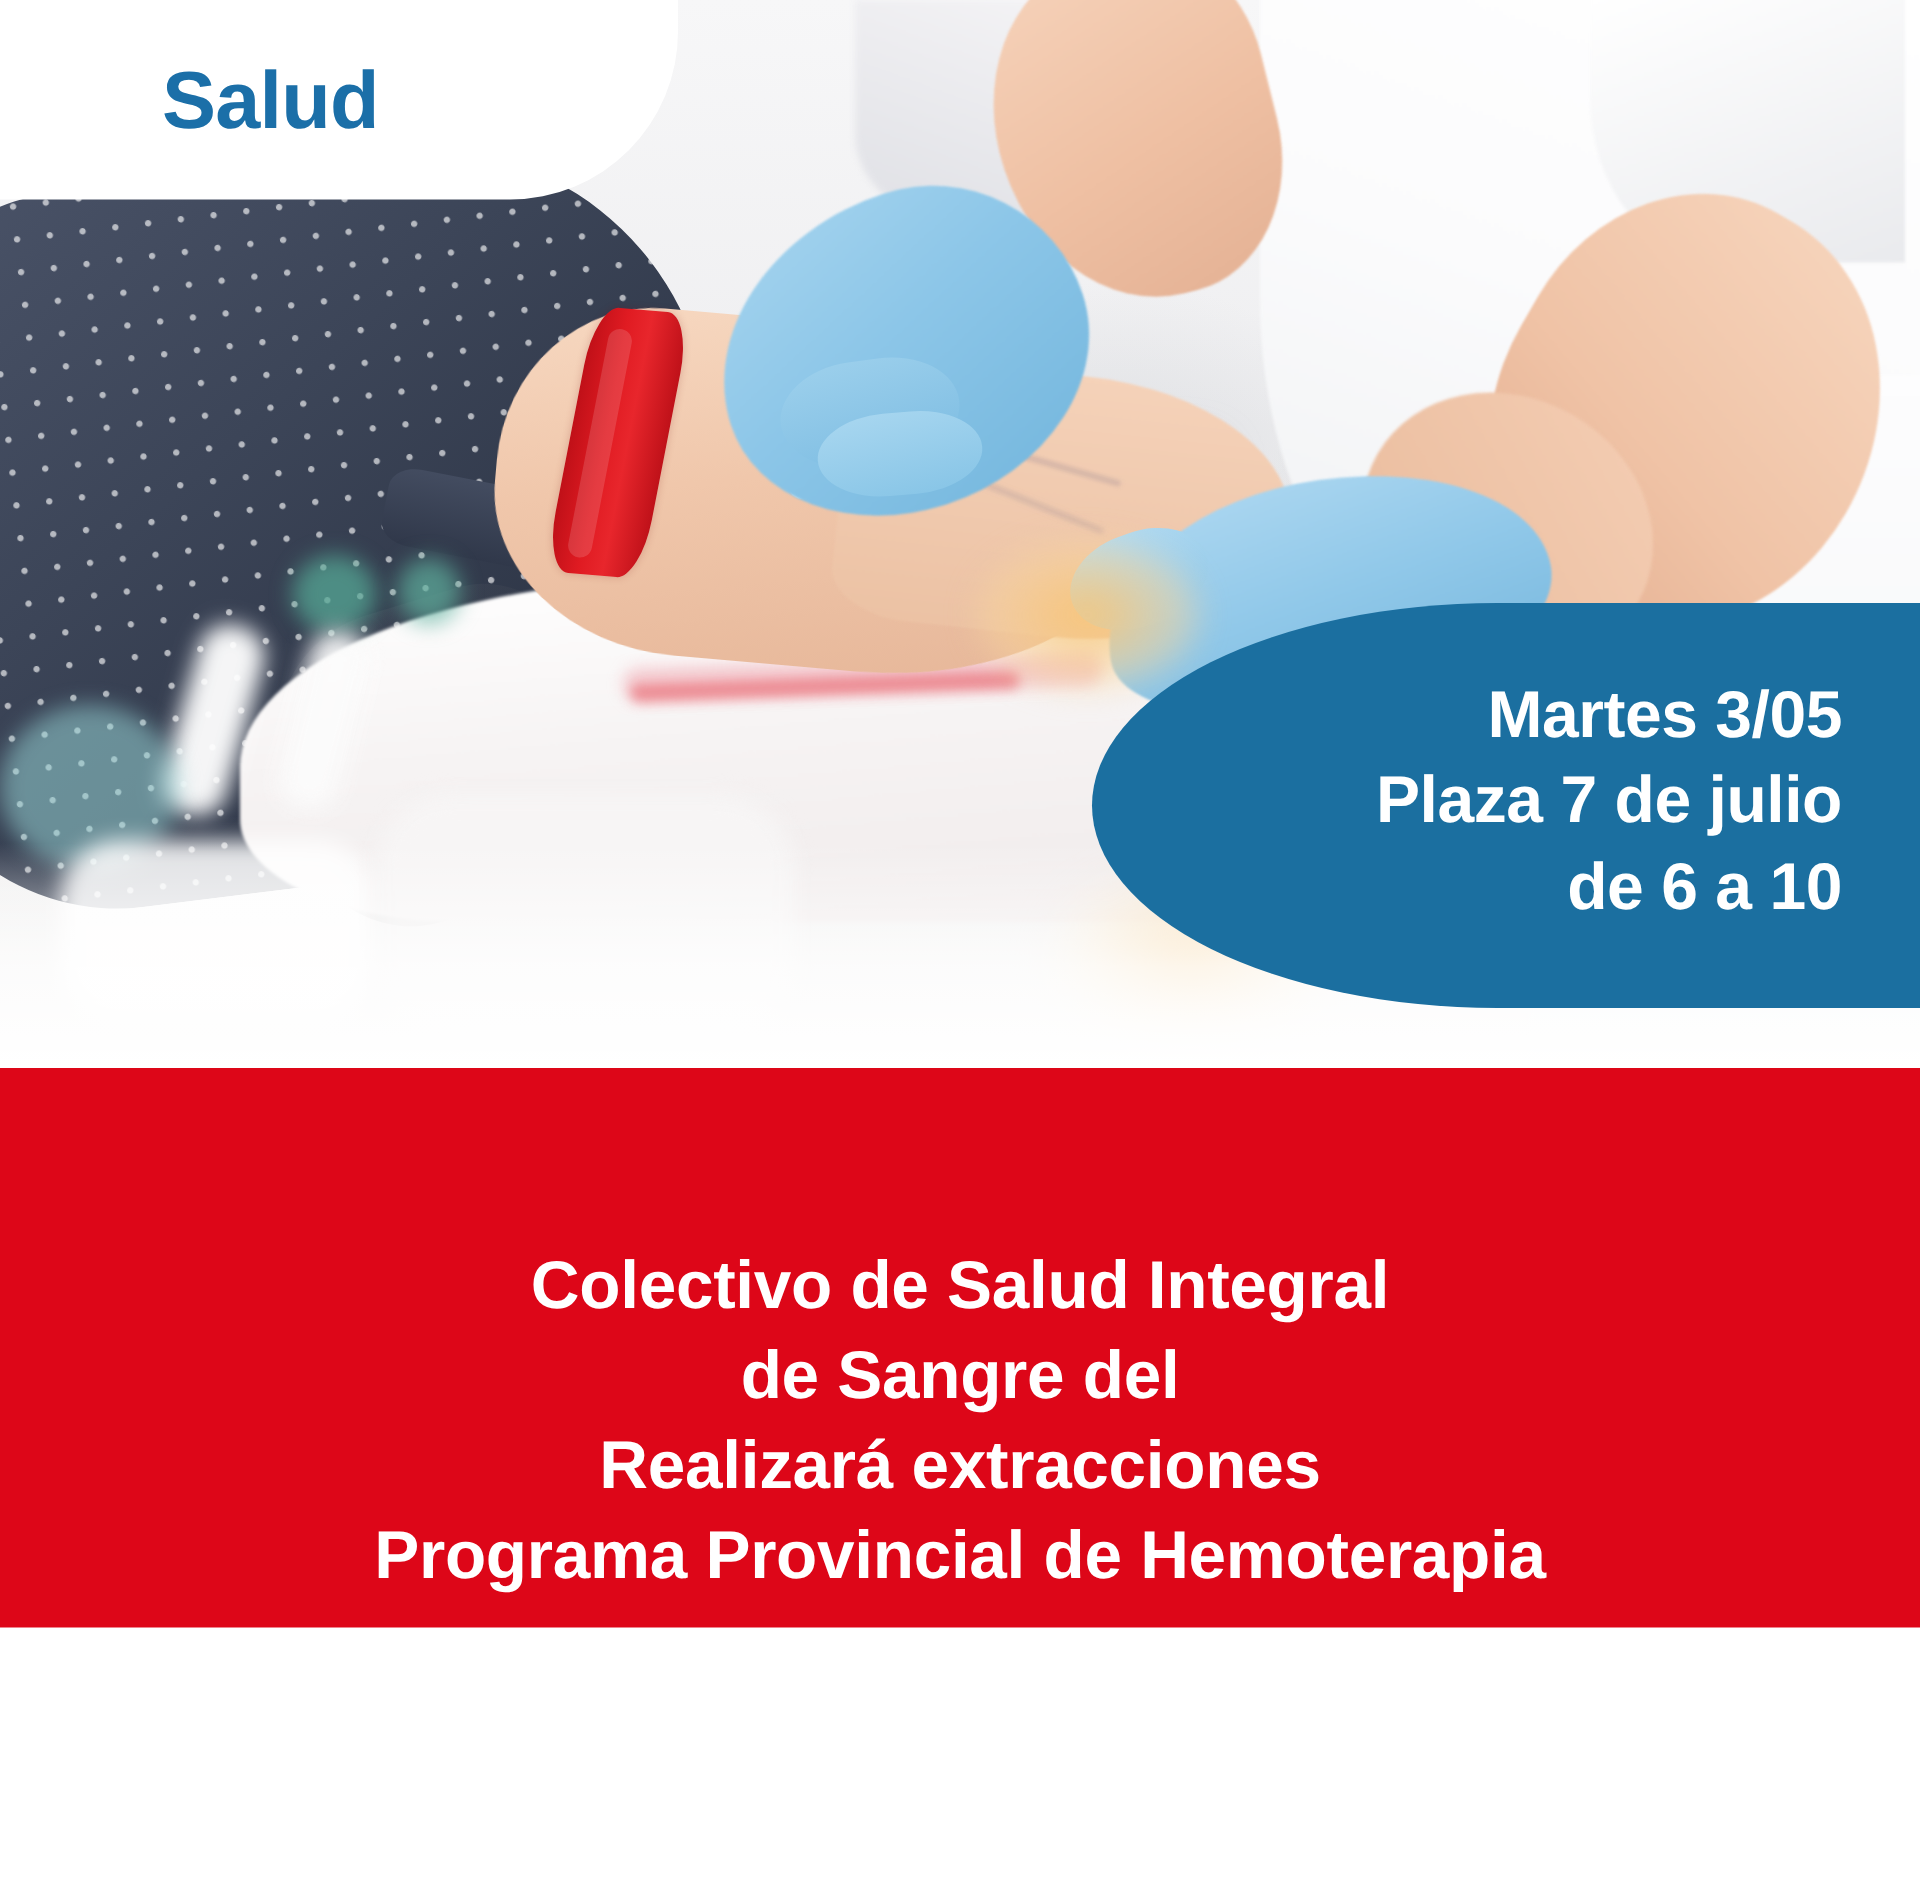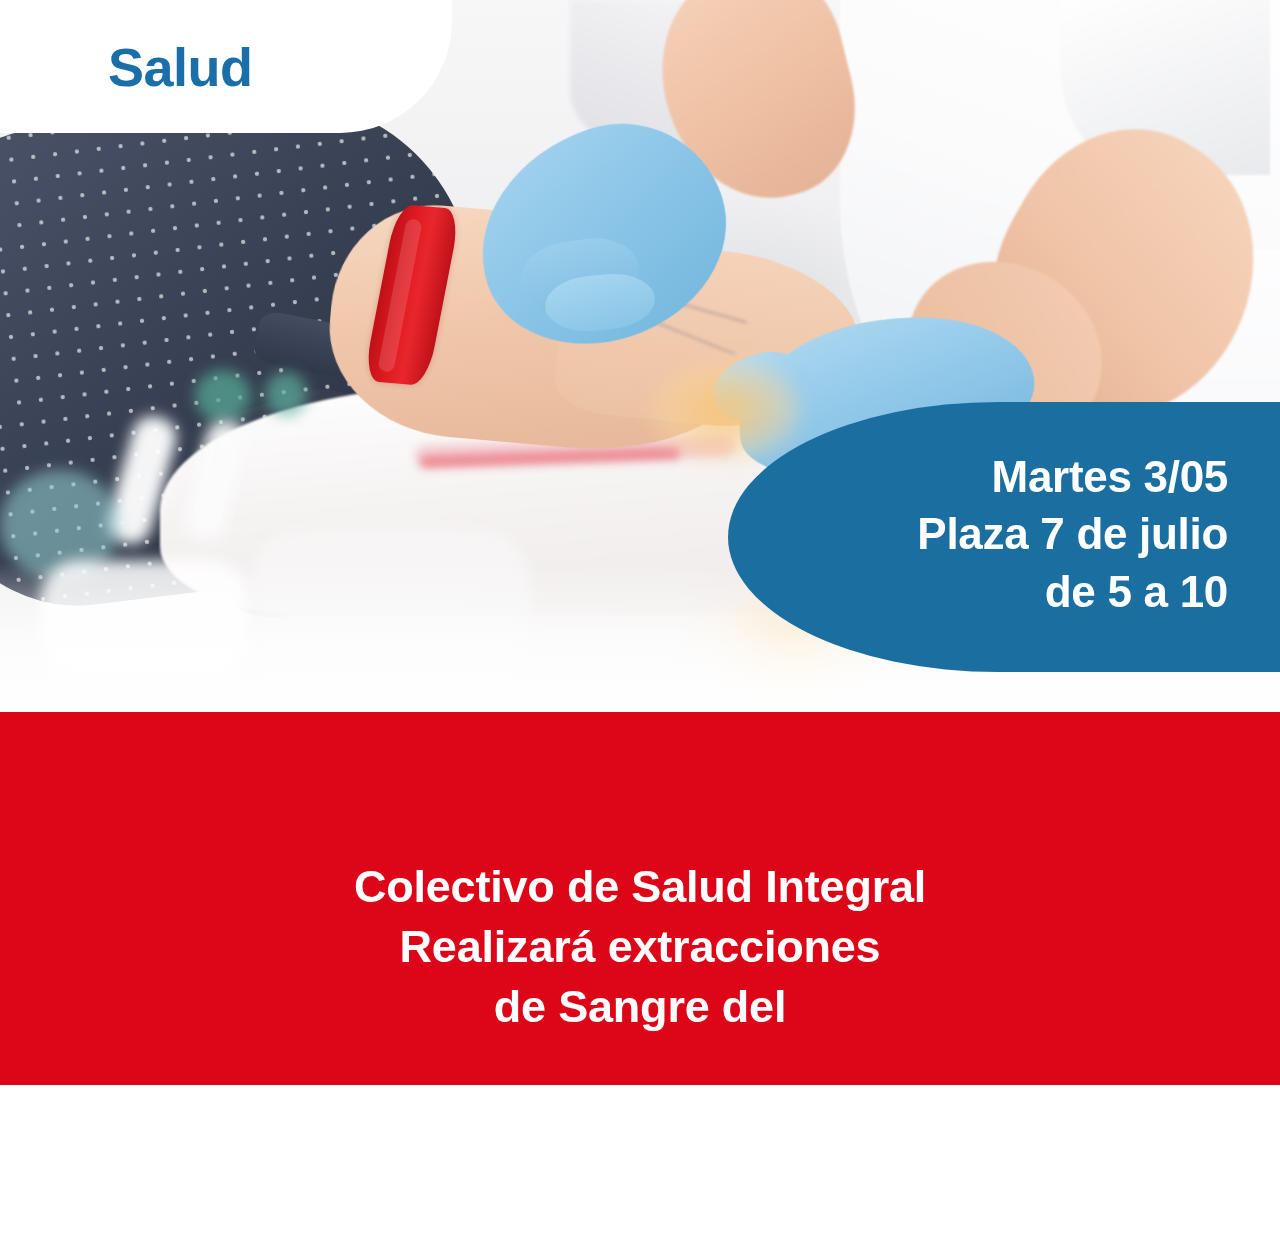--- a/index.html
+++ b/index.html
@@ -259,27 +259,28 @@
   </div>
 
   <div class="title-panel">
     <div class="title-text">Salud</div>
   </div>
 
 
   <div class="info-pill">
     <div class="info-line">Martes 3/05</div>
     <div class="info-line">Plaza 7 de julio</div>
-    <div class="info-line">de 5 a 10</div>
+    <div class="info-line">de 6 a 10</div>
   </div>
 
   <div class="red-banner">
     <div class="red-line">Colectivo de Salud Integral</div>
+    <div class="red-line">de Sangre del</div>
     <div class="red-line">Realizará extracciones</div>
-    <div class="red-line">de Sangre del</div>
+    <div class="red-line">Programa Provincial  de Hemoterapia</div>
   </div>
 
   <div class="footer"></div>
 
   <div class="logo-er">
     <div class="er-mark">
       <svg width="76" height="60" viewBox="0 0 76 60">
         <path d="M4 36 C4 20 16 12 27 12 C38 12 45 20 45 29 L16 33 C18 42 26 46 34 44 L39 52 C28 58 4 54 4 36 Z
                  M15 26 L34 24 C33 19 27 17 22 19 C18 21 16 23 15 26 Z" fill="#7ba05b"></path>
         <path d="M46 57 L46 27 C46 19 54 13 64 15 L63 26 C58 25 56 27 56 31 L56 57 Z" fill="#7ba05b"></path>

